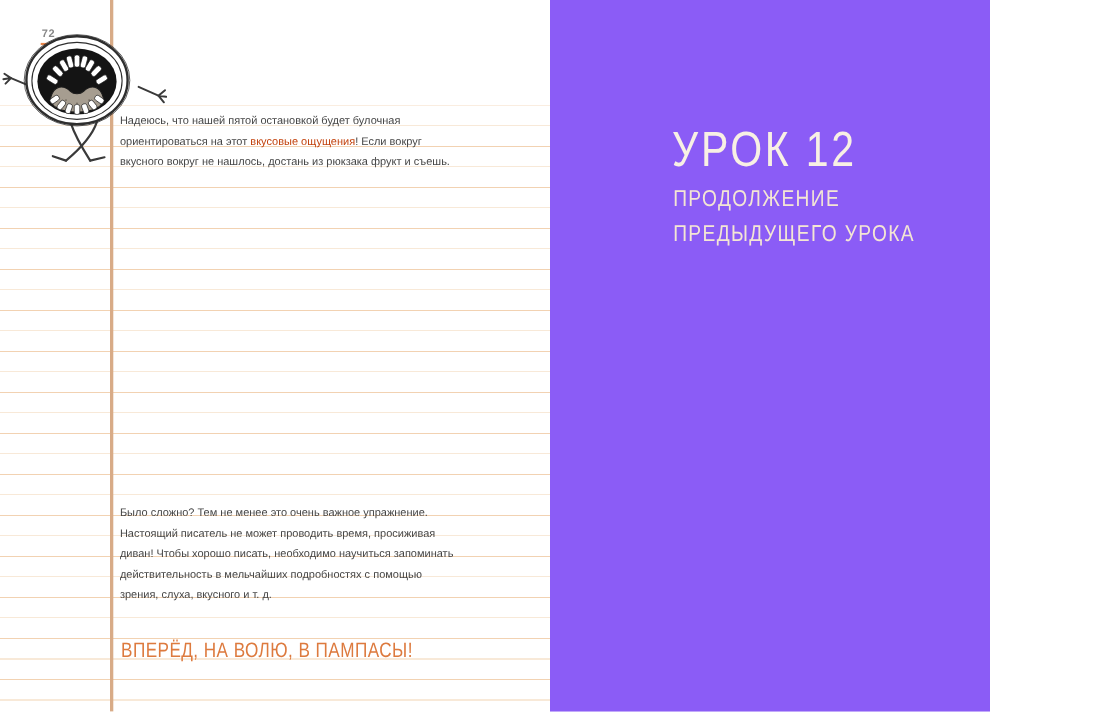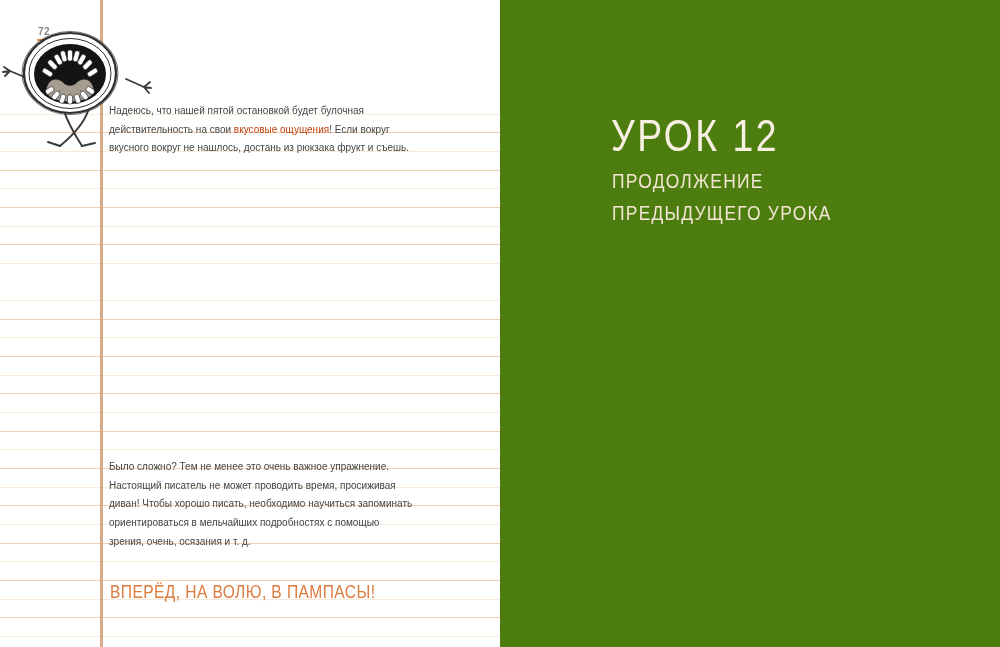--- a/index.html
+++ b/index.html
@@ -46,22 +46,22 @@
   .accent-inline { color: #c2410c; }
 
   .cta-heading {
     position: absolute; left: 110px; top: 581px;
     font-size: 19px; color: #dd7a3e; letter-spacing: 0.5px;
     transform: scaleX(0.82); transform-origin: left top; white-space: nowrap;
   }
 
   
   .page-right {
-    position: absolute; left: 500px; top: 0; width: 500px; height: 647px;
-    background: #4d7c0f;
+    position: absolute; left: 500px; top: 0; width: 400px; height: 647px;
+    background: #8b5cf6;
   }
   .lesson-title {
     position: absolute; left: 111px; top: 110px;
     font-size: 45px; color: #f8f0e4; letter-spacing: 3px;
     transform: scaleX(0.83); transform-origin: left top; white-space: nowrap;
   }
   .lesson-subtitle {
     position: absolute; left: 112px;
     font-size: 21px; color: #f4e6d4; letter-spacing: 1.5px;
     transform: scaleX(0.83); transform-origin: left top; white-space: nowrap;
@@ -128,30 +128,30 @@
         <rect x="-2.5" y="-9" width="5" height="9" rx="2" transform="translate(59,76) rotate(20)"></rect>
         <rect x="-2.5" y="-9" width="5" height="9" rx="2" transform="translate(68,77)"></rect>
         <rect x="-2.5" y="-9" width="5" height="9" rx="2" transform="translate(77,76) rotate(-20)"></rect>
         <rect x="-2.5" y="-9" width="5" height="9" rx="2" transform="translate(85,72) rotate(-38)"></rect>
         <rect x="-2.5" y="-9" width="5" height="9" rx="2" transform="translate(92,66) rotate(-55)"></rect>
       </g>
     </svg>
 
     <div class="para para-1">
       <div>Надеюсь, что нашей пятой остановкой будет булочная</div>
-      <div><span>действительность на свои </span><span class="accent-inline">вкусовые ощущения</span><span>! Если вокруг</span></div>
+      <div><span>ориентироваться на этот </span><span class="accent-inline">вкусовые ощущения</span><span>! Если вокруг</span></div>
       <div>вкусного вокруг не нашлось, достань из рюкзака фрукт и съешь.</div>
     </div>
 
     <div class="para para-2">
       <div>Было сложно? Тем не менее это очень важное упражнение.</div>
       <div>Настоящий писатель не может проводить время, просиживая</div>
       <div>диван! Чтобы хорошо писать, необходимо научиться запоминать</div>
-      <div>ориентироваться в мельчайших подробностях с помощью</div>
-      <div>зрения, очень, осязания и т. д.</div>
+      <div>действительность в мельчайших подробностях с помощью</div>
+      <div>зрения, слуха, вкусного и т. д.</div>
     </div>
 
     <div class="cta-heading">ВПЕРЁД, НА ВОЛЮ, В ПАМПАСЫ!</div>
   </div>
 
   <div class="page-right">
     <div class="lesson-title">УРОК 12</div>
     <div class="lesson-subtitle subtitle-1">ПРОДОЛЖЕНИЕ</div>
     <div class="lesson-subtitle subtitle-2">ПРЕДЫДУЩЕГО УРОКА</div>
   </div>

